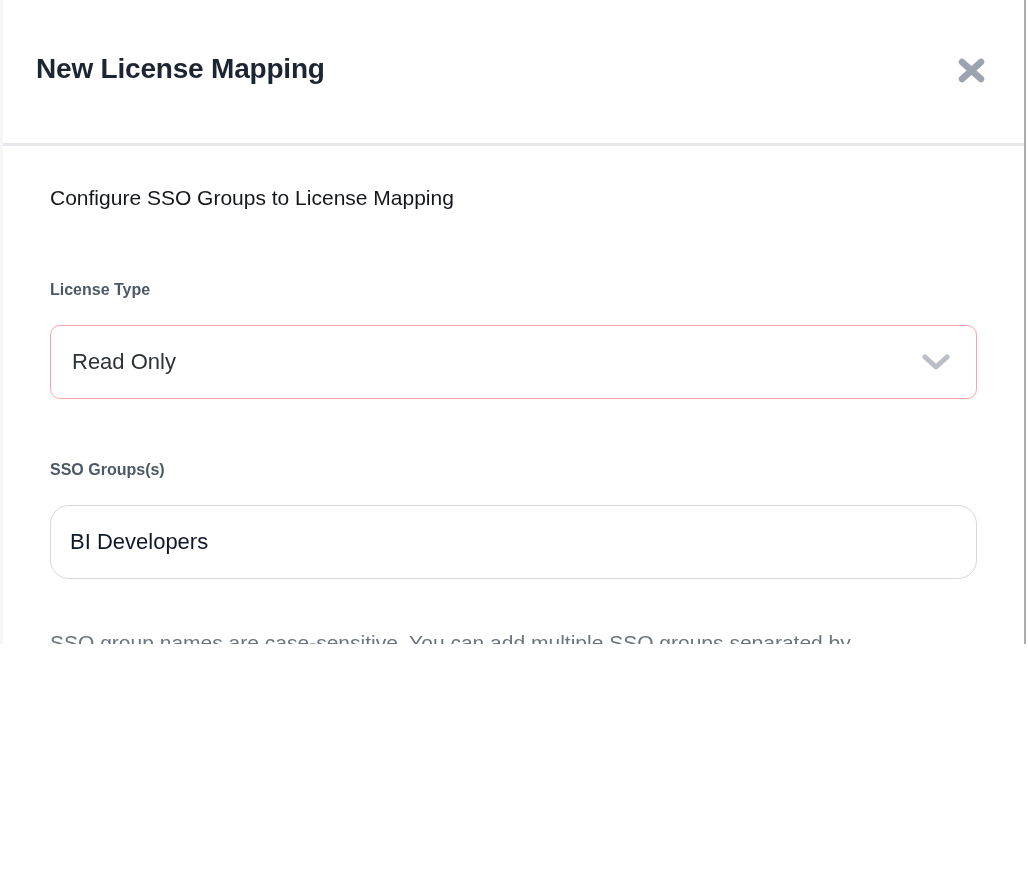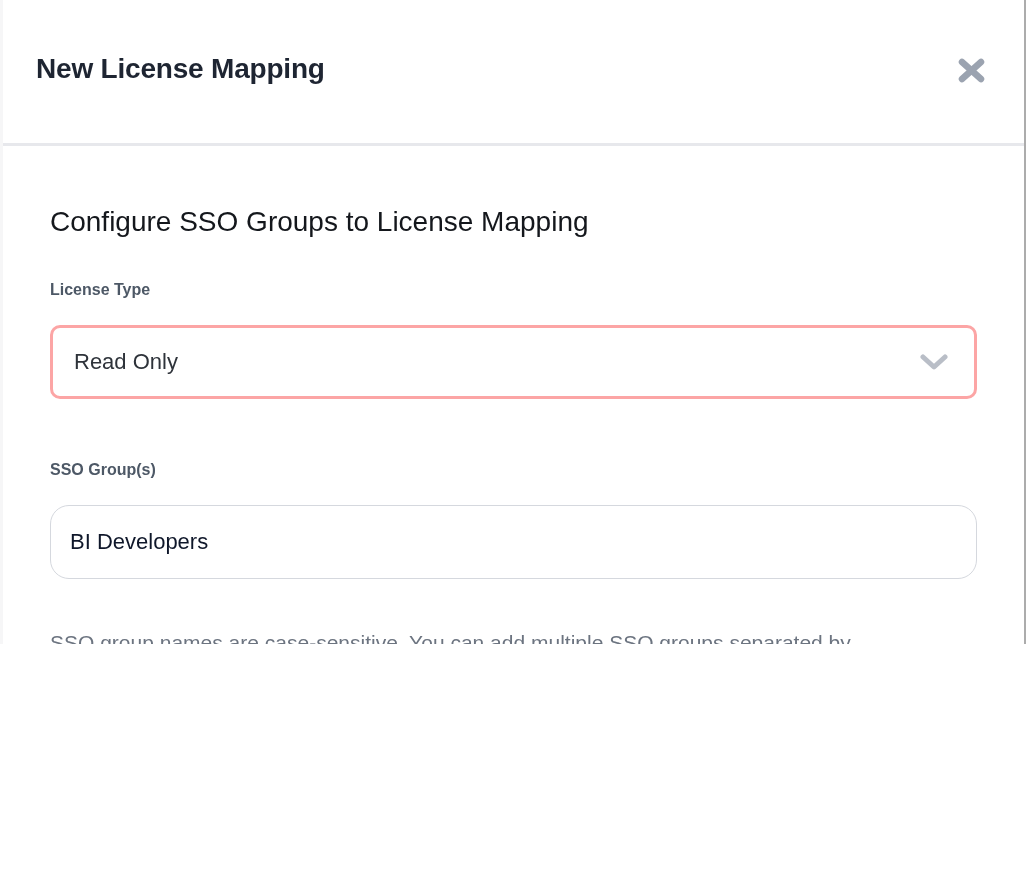--- a/index.html
+++ b/index.html
@@ -73,42 +73,41 @@
     left: 0; top: 143px;
     width: 1021px; height: 3px;
     background: #e7e8ec;
   }
 
   .modal-body { position: absolute; left: 0; top: 146px; width: 100%; }
 
   .subtitle {
     position: absolute;
     left: 47px; top: 40px;
-    font-size: 28px;
+    font-size: 21px;
     font-weight: 400;
     color: #14171c;
-    margin-top: 20px;
   }
 
   .field-label {
     position: absolute;
     left: 47px;
     font-size: 16px;
     font-weight: 700;
     color: #4d5866;
   }
   .label-license { top: 135px; }
   .label-sso { top: 315px; }
 
   .select-box {
     position: absolute;
     left: 47px; top: 179px;
     width: 927px; height: 74px;
     background: #ffffff;
-    border: 3px solid #fca5a5;
+    border: 1px solid #fca5a5;
     border-radius: 10px;
     display: flex;
     align-items: center;
     padding: 0 26px 0 21px;
     cursor: pointer;
   }
   .select-value {
     font-size: 22px;
     color: #2e333a;
   }
@@ -186,21 +185,21 @@
 
       <div class="select-box" role="combobox" aria-expanded="false">
         <span class="select-value">Read Only</span>
         <span class="select-chevron">
           <svg width="28" height="16" viewBox="0 0 28 16" fill="none">
             <polyline points="3,3 14,13 25,3" stroke="#b9bec7" stroke-width="5" stroke-linecap="round" stroke-linejoin="round" fill="none"></polyline>
           </svg>
         </span>
       </div>
 
-      <div class="field-label label-sso">SSO Group(s)</div>
+      <div class="field-label label-sso">SSO Groups(s)</div>
 
       <input class="text-input" type="text" value="BI Developers" style="">
 
       <p class="help-text">SSO group names are case-sensitive. You can add multiple SSO groups separated by commas. Ex: oauth_group1,oauth group2</p>
 
     </div>
   </div>
 
   <div class="right-edge"></div>
 

